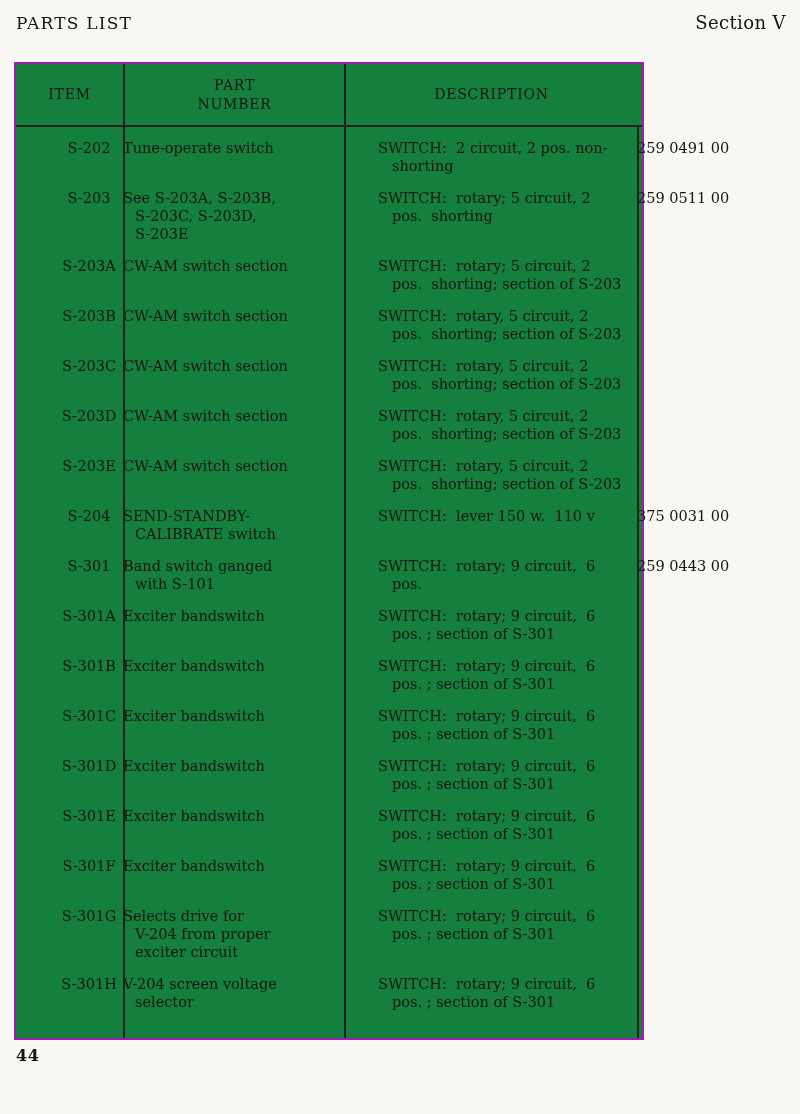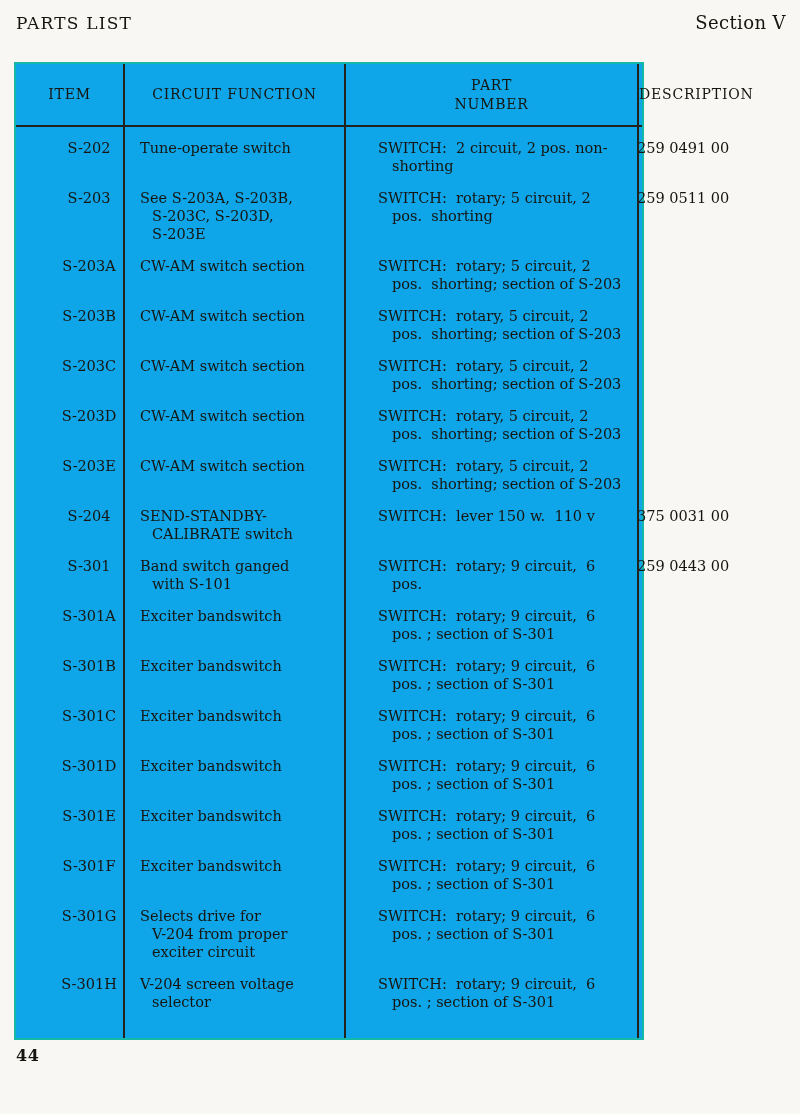--- a/index.html
+++ b/index.html
@@ -14,23 +14,23 @@
 
   .top-header {
     position:absolute; top:12px; left:16px; right:14px;
     display:flex; justify-content:space-between; align-items:baseline;
   }
   .doc-title { font-size:17px; font-weight:normal; letter-spacing:1.2px; }
   .section-label { font-size:18px; letter-spacing:0.4px; }
 
   .tbl {
     position:absolute; left:14px; top:62px; width:630px;
-    border:2px solid #14b8a6;
+    border:2px solid #a21caf;
     box-sizing:border-box;
-    background:#0ea5e9;
+    background:#15803d;
   }
   .tbl-head {
     display:grid;
     grid-template-columns:107px 221px 293px 1fr;
     border-bottom:2px solid #24221d;
   }
   .th {
     min-height:61px;
     display:flex; flex-direction:column;
     align-items:center; justify-content:center;
@@ -61,21 +61,21 @@
   .row { display:contents; }
   .cell {
     padding-bottom:14px;
     box-sizing:border-box;
   }
   .line {
     font-size:14.5px; line-height:18px;
     white-space:pre;
   }
   .c-item { text-align:center;margin-left:39px; }
-  .c-func { padding-left:17px; }
+  .c-func { }
   .c-func .cont { padding-left:12px; }
   .c-desc { padding-left:34px; }
   .c-desc .cont { padding-left:14px; }
   .c-part { text-align:left; }
 
   .page-number {
     position:absolute; left:16px; top:1046px;
     font-size:16px; font-weight:bold; letter-spacing:0.5px;
   }
 </style>
@@ -86,23 +86,20 @@
 
   <div class="top-header">
     <span class="doc-title">PARTS LIST</span>
     <span class="section-label">Section V</span>
   </div>
 
   <div class="tbl">
     <div class="tbl-head">
       <div class="th">
         <span>ITEM</span>
-      </div>
-      <div class="th">
-        <span>CIRCUIT FUNCTION</span>
       </div>
       <div class="th">
         <span>PART</span>
         <span>NUMBER</span>
       </div>
       <div class="th">
         <span>DESCRIPTION</span>
       </div>
     </div>
 

